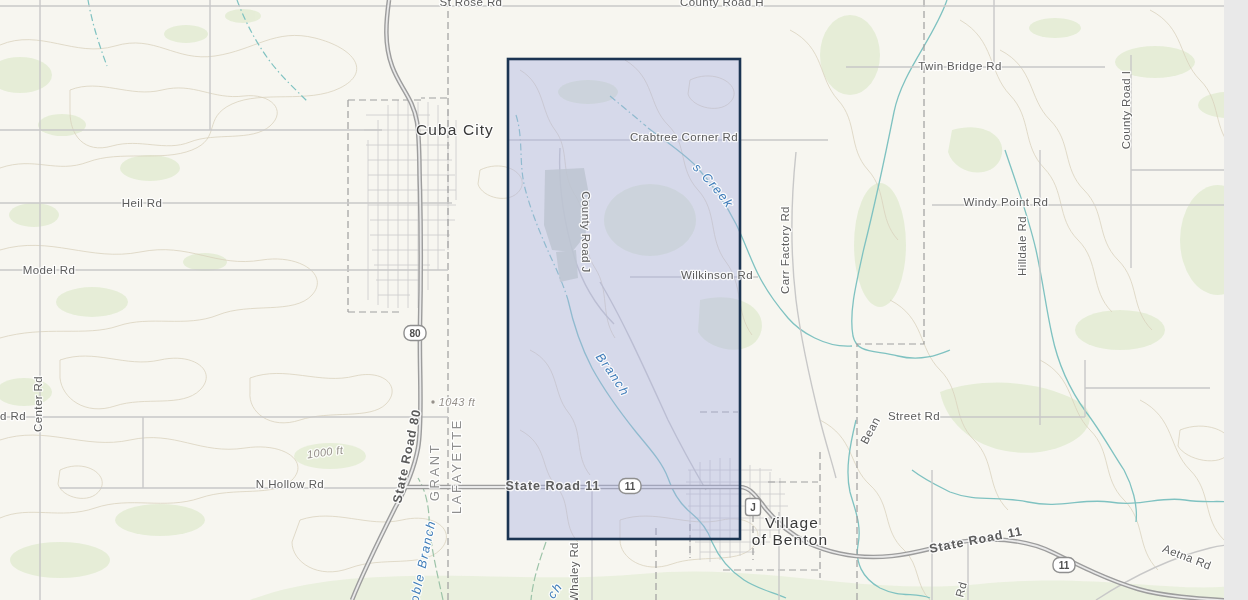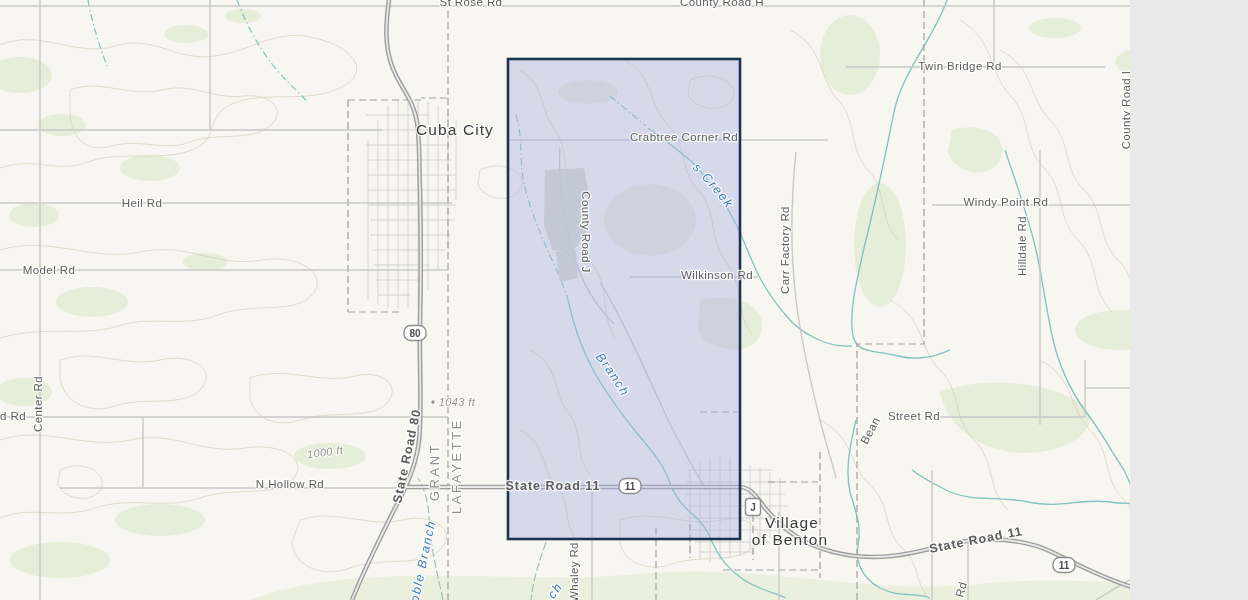--- a/index.html
+++ b/index.html
@@ -1,16 +1,16 @@
 <!DOCTYPE html>
 <html><head>
 <meta charset="utf-8">
 <style>
   html,body{margin:0;padding:0;background:#e9e9e9;}
-  #viewport{position:relative;width:1130px;height:600px;overflow:hidden;
+  #viewport{position:relative;width:1224px;height:600px;overflow:hidden;
     font-family:"Liberation Sans","DejaVu Sans",sans-serif;cursor:grab;}
   svg{display:block;}
   text{font-family:"Liberation Sans","DejaVu Sans",sans-serif;
     paint-order:stroke;stroke:rgba(255,255,255,0.82);stroke-width:2.6px;stroke-linejoin:round;}
   .rlbl{font-size:11.5px;letter-spacing:.4px;}
   .rlbl-hwy{font-size:12.5px;letter-spacing:1px;font-weight:bold;}
   .slbl{font-size:12.5px;font-style:italic;letter-spacing:1.6px;}
   .clbl{font-size:15.5px;letter-spacing:1.1px;}
   .cnty{font-size:13px;letter-spacing:2.6px;}
   .elev{font-size:11px;font-style:italic;letter-spacing:.4px;}

